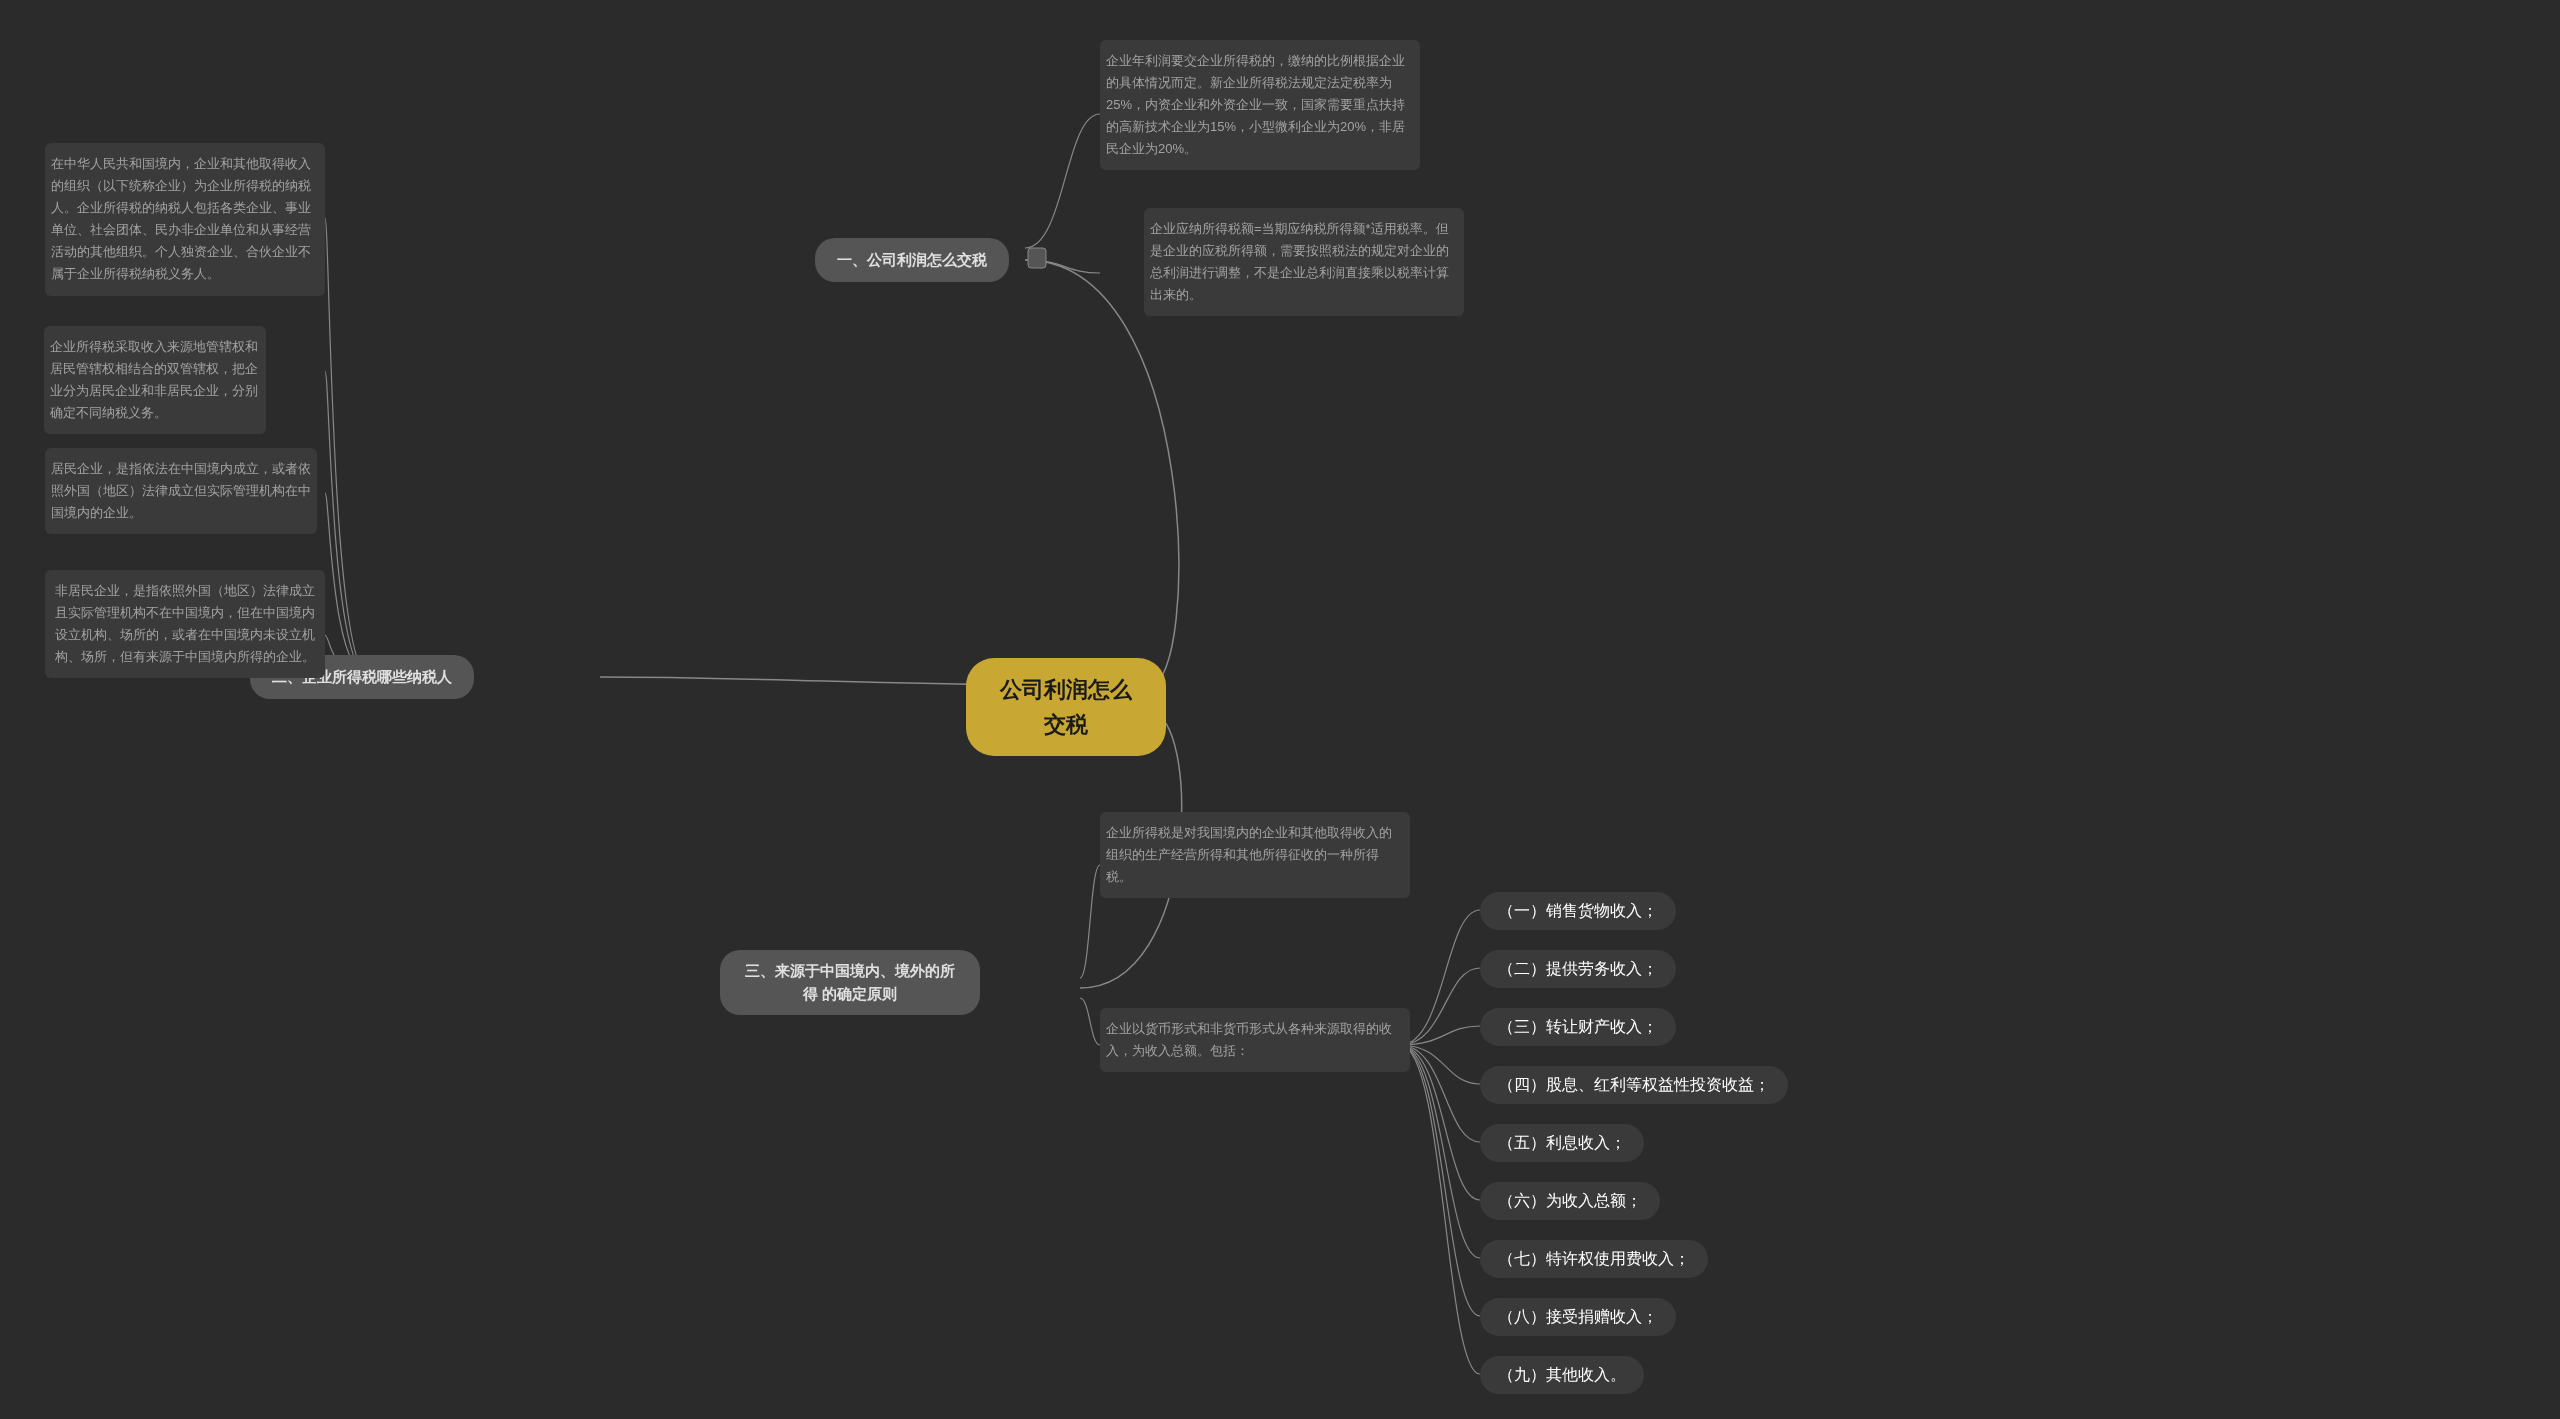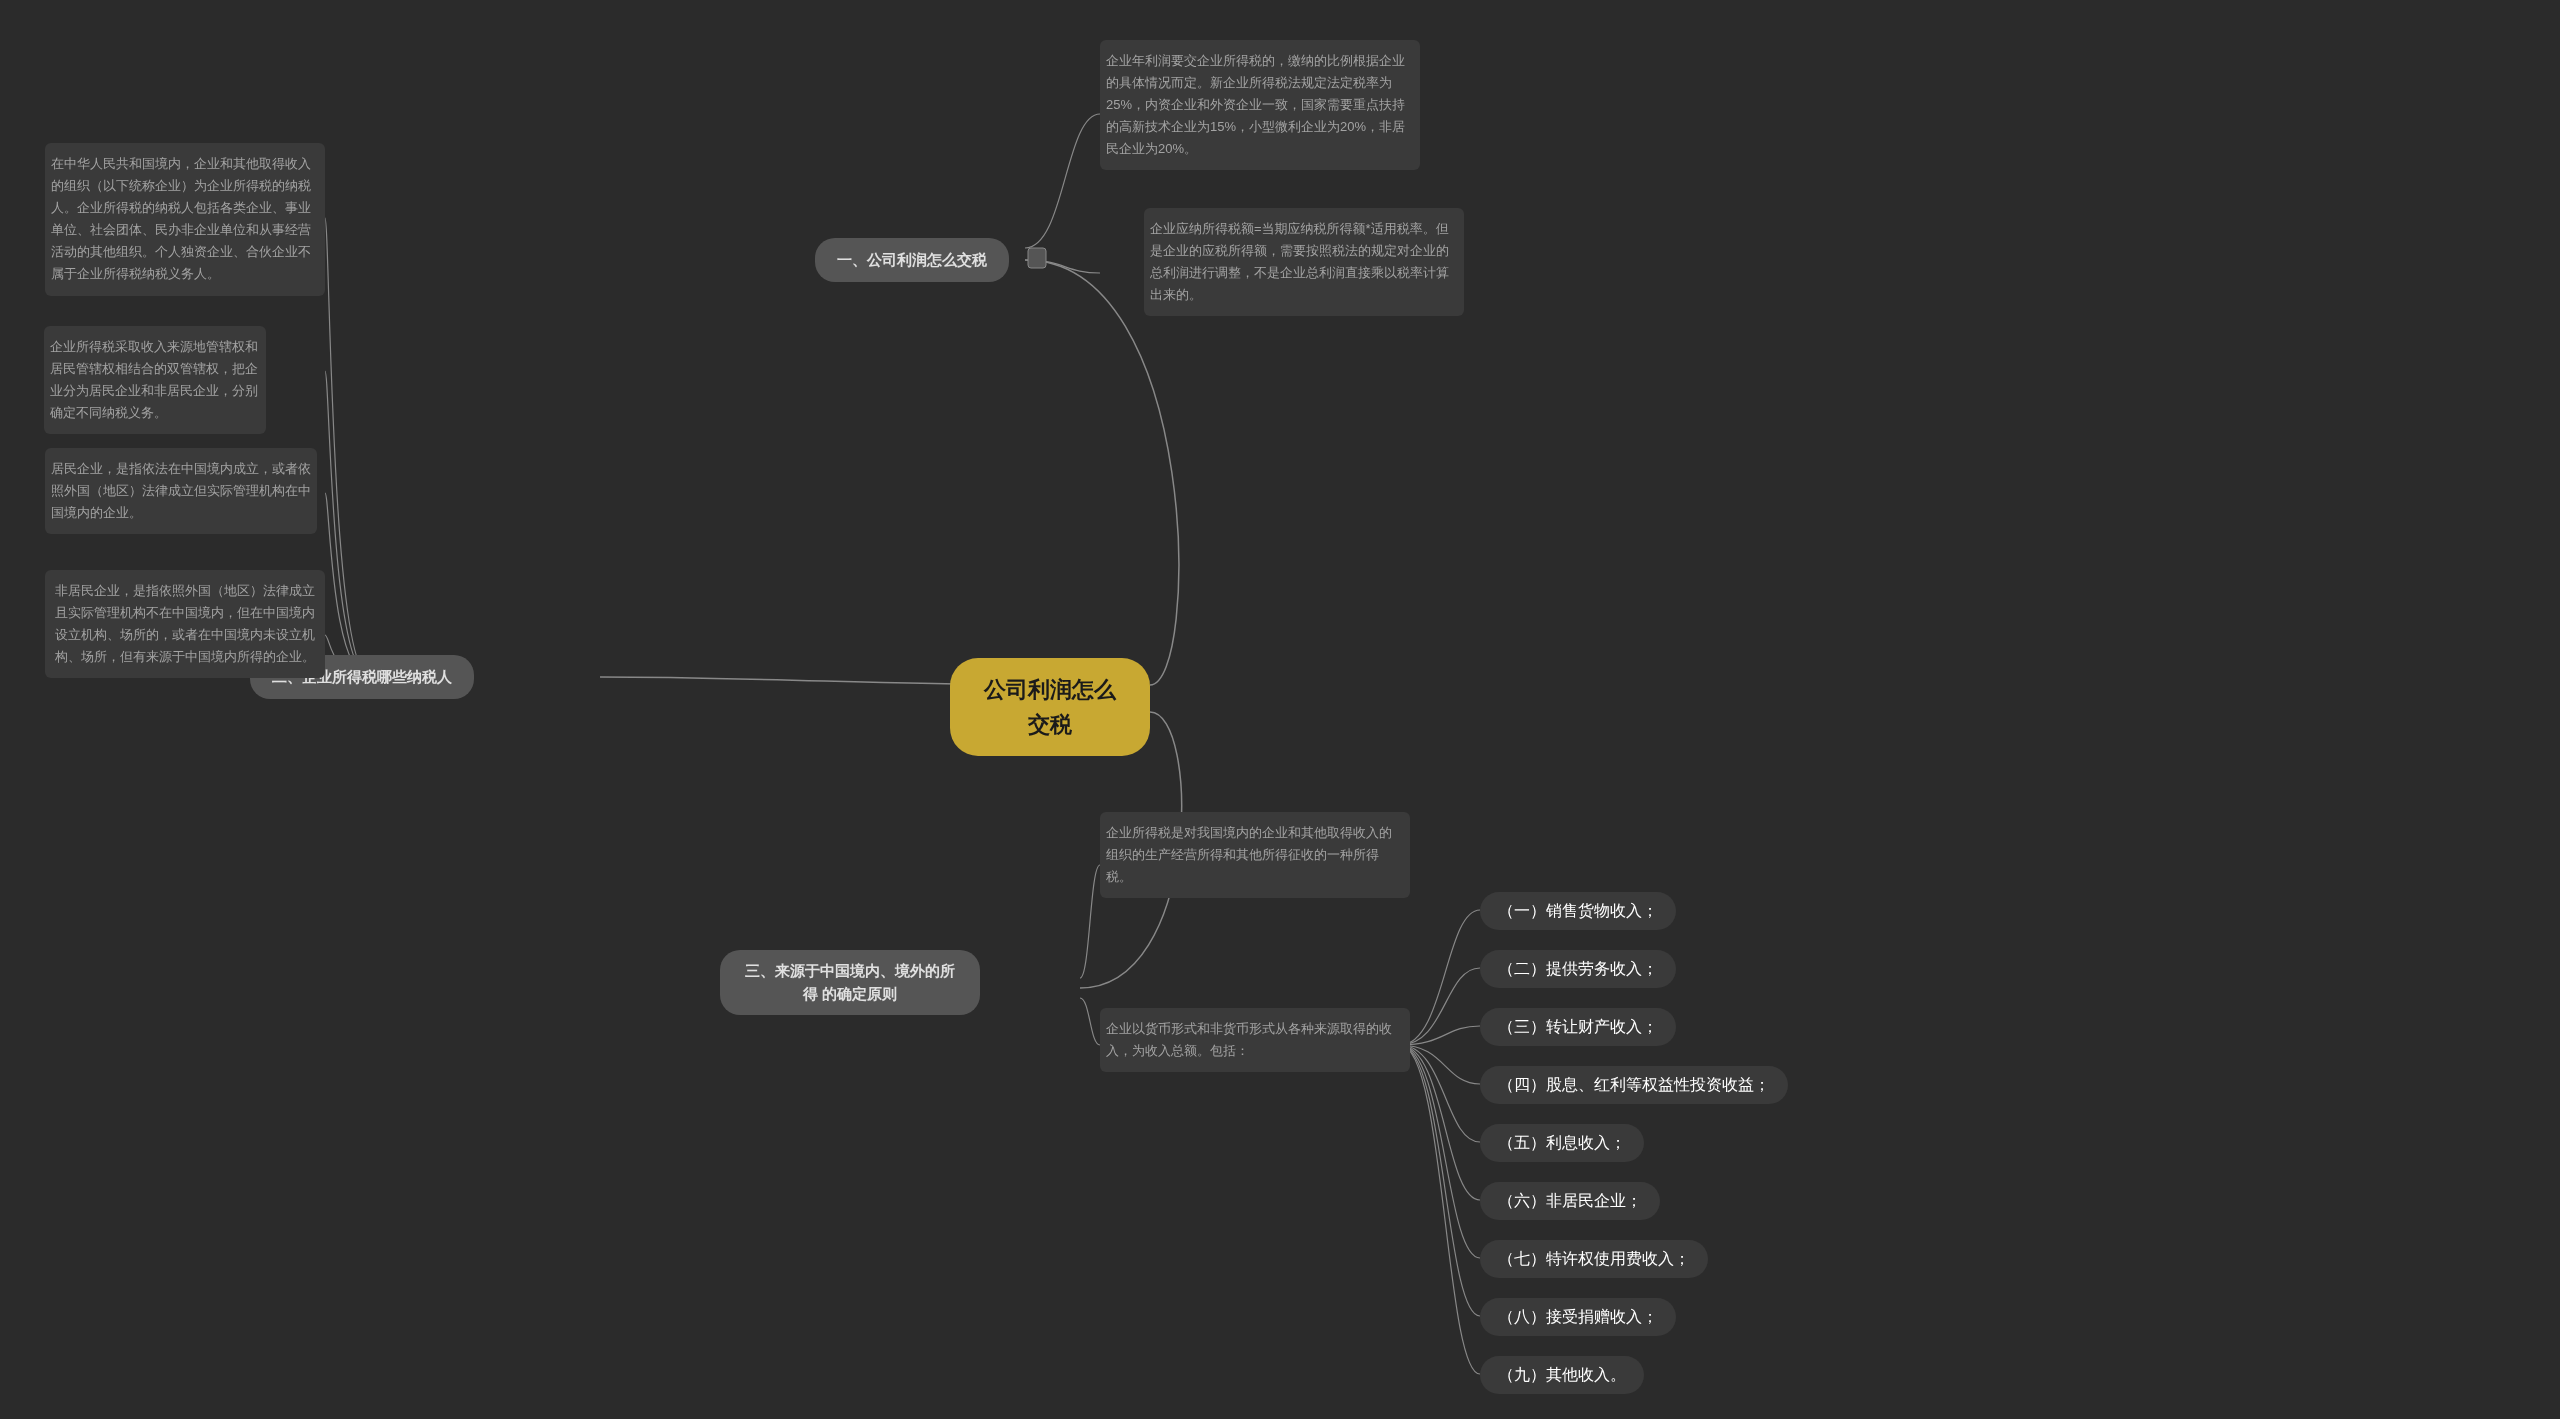--- a/index.html
+++ b/index.html
@@ -30,20 +30,21 @@
     }
 
     .node-center {
       background: #c8a832;
       color: #1a1a1a;
       font-size: 22px;
       font-weight: bold;
       border-radius: 28px;
       padding: 14px 32px;
       text-align: center;
+      margin-left: 16px;
     }
 
     .node-branch {
       background: #555555;
       color: #e0e0e0;
       font-size: 15px;
       font-weight: bold;
       border-radius: 20px;
       padding: 10px 22px;
       text-align: center;
@@ -136,17 +137,17 @@
 <div class="node node-leaf" style="left: 1100px; top: 812px; width: 310px;">企业所得税是对我国境内的企业和其他取得收入的组织的生产经营所得和其他所得征收的一种所得税。</div>
 
 <div class="node node-leaf" style="left: 1100px; top: 1008px; width: 310px;">企业以货币形式和非货币形式从各种来源取得的收入，为收入总额。包括：</div>
 
 <div id="items-container">
     <div class="node node-small" style="left: 1480px; top: 892px; position: absolute;">（一）销售货物收入；</div>
     <div class="node node-small" style="left: 1480px; top: 950px; position: absolute;">（二）提供劳务收入；</div>
     <div class="node node-small" style="left: 1480px; top: 1008px; position: absolute;">（三）转让财产收入；</div>
     <div class="node node-small" style="left: 1480px; top: 1066px; position: absolute;">（四）股息、红利等权益性投资收益；</div>
     <div class="node node-small" style="left: 1480px; top: 1124px; position: absolute;">（五）利息收入；</div>
-    <div class="node node-small" style="left: 1480px; top: 1182px; position: absolute;">（六）非居民企业；</div>
+    <div class="node node-small" style="left: 1480px; top: 1182px; position: absolute;">（六）为收入总额；</div>
     <div class="node node-small" style="left: 1480px; top: 1240px; position: absolute;">（七）特许权使用费收入；</div>
     <div class="node node-small" style="left: 1480px; top: 1298px; position: absolute;">（八）接受捐赠收入；</div>
     <div class="node node-small" style="left: 1480px; top: 1356px; position: absolute;">（九）其他收入。</div>
   </div>
 
 </body></html>

